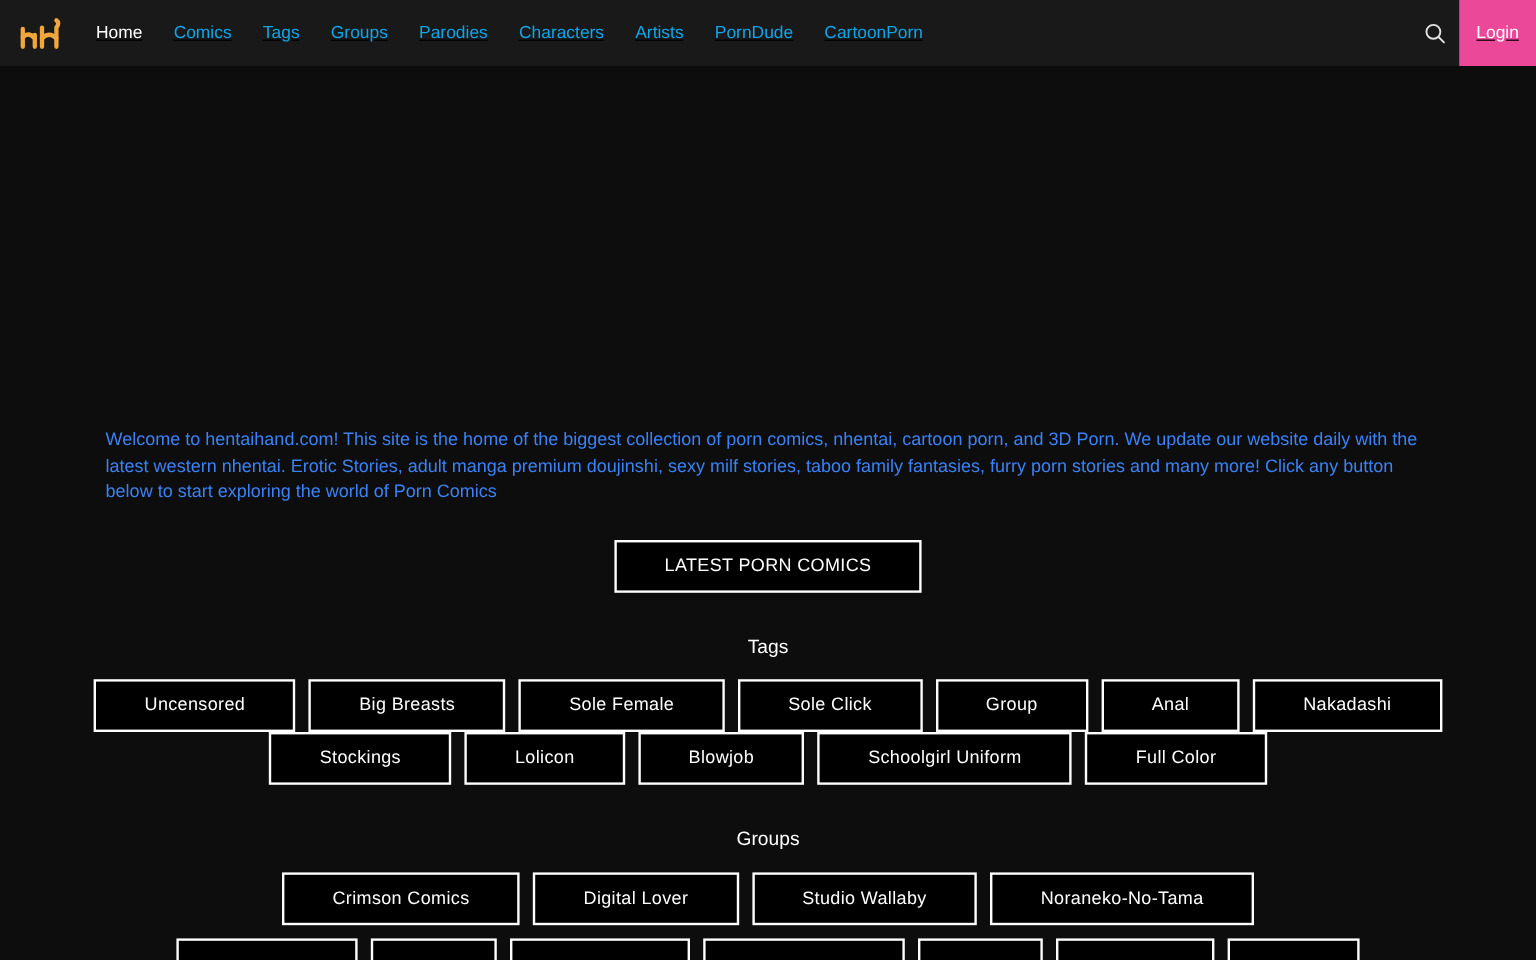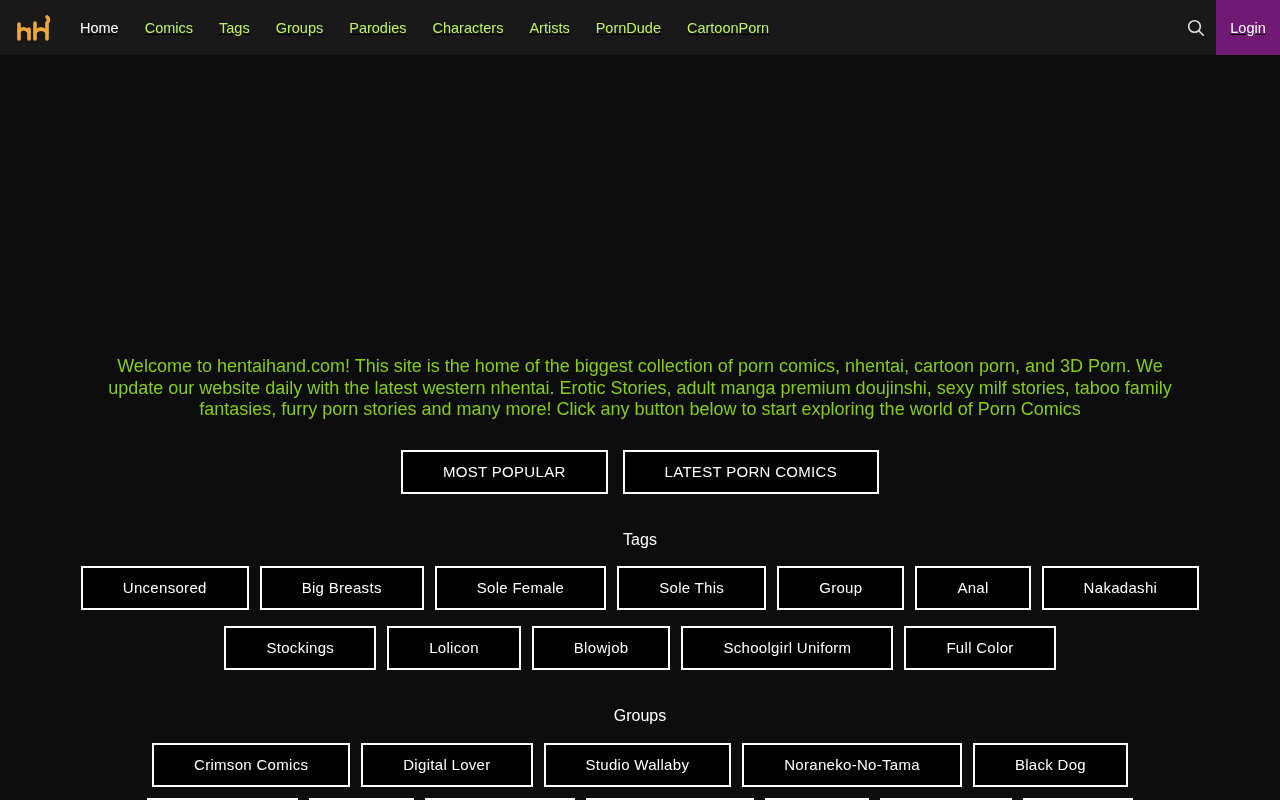--- a/index.html
+++ b/index.html
@@ -23,48 +23,47 @@
     display: flex; align-items: center; justify-content: center;
     cursor: pointer;
   }
   .nav-links {
     display: flex; align-items: center;
     gap: 26px;
     margin-left: 14px;
   }
   .nav-link {
     font-size: 14.5px;
-    color: #bef264;
+    color: #0ea5e9;
     cursor: pointer;
     white-space: nowrap;
   }
   .nav-link.active { color: #ffffff; }
   .nav-spacer { flex: 1; }
   .search-btn {
     width: 40px; height: 55px;
     display: flex; align-items: center; justify-content: center;
     cursor: pointer;
   }
   .auth-btn {
     height: 55px;
     display: flex; align-items: center; justify-content: center;
     font-size: 14.5px;
     color: #ffffff;
     cursor: pointer;
   }
-  .login-btn { background: #701a75; width: 64px; }
+  .login-btn { background: #ec4899; width: 64px; }
   .register-btn { background: #ed2b5b; width: 81px; }
 
   
   .intro {
     margin: 301px auto 0;
     max-width: 1104px;
-    text-align: center;
-    color: #84cc16;
-    font-size: 18px;
+    color: #3b82f6;
+    font-size: 15px;
     line-height: 21.5px;
   }
 
   
   .cta-row {
     margin-top: 29px;
     display: flex;
     justify-content: center;
     gap: 15px;
   }
@@ -86,21 +85,21 @@
     margin-top: 37px;
     text-align: center;
     color: #ffffff;
     font-size: 16px;
     font-weight: 400;
   }
   .btn-row {
     display: flex;
     justify-content: center;
     gap: 11px;
-    margin-top: 16px;
+    margin-top: 0;
   }
   .btn-row.first { margin-top: 17px; }
   .btn-row.groups-first { margin-top: 18px; text-align: right; }
 
   
   .btn-row.partial { margin-top: 11px; }
   .partial-btn { padding: 0; }
   .btn-row.partial .partial-btn:nth-child(1) { width: 151px; }
   .btn-row.partial .partial-btn:nth-child(2) { width: 105px; }
   .btn-row.partial .partial-btn:nth-child(3) { width: 150px; }
@@ -146,52 +145,50 @@
       <line x1="11.8" y1="11.8" x2="16.3" y2="16.3" stroke="#e0e0e0" stroke-width="1.6" stroke-linecap="round"></line>
     </svg>
   </div>
 
   <div class="auth-btn login-btn">Login</div>
 </div>
 
 <p class="intro">Welcome to hentaihand.com! This site is the home of the biggest collection of porn comics, nhentai, cartoon porn, and 3D Porn. We update our website daily with the latest western nhentai. Erotic Stories, adult manga premium doujinshi, sexy milf stories, taboo family fantasies, furry porn stories and many more! Click any button below to start exploring the world of Porn Comics</p>
 
 <div class="cta-row">
-  <div class="btn">MOST POPULAR</div>
   <div class="btn">LATEST PORN COMICS</div>
 </div>
 
 <h2 class="section-heading">Tags</h2>
 
 <div class="btn-row first">
   <div class="btn">Uncensored</div>
   <div class="btn">Big Breasts</div>
   <div class="btn">Sole Female</div>
-  <div class="btn">Sole This</div>
+  <div class="btn">Sole Click</div>
   <div class="btn">Group</div>
   <div class="btn">Anal</div>
   <div class="btn">Nakadashi</div>
 </div>
 
 <div class="btn-row">
   <div class="btn">Stockings</div>
   <div class="btn">Lolicon</div>
   <div class="btn">Blowjob</div>
   <div class="btn">Schoolgirl Uniform</div>
   <div class="btn">Full Color</div>
 </div>
 
 <h2 class="section-heading">Groups</h2>
 
 <div class="btn-row groups-first">
   <div class="btn">Crimson Comics</div>
   <div class="btn">Digital Lover</div>
   <div class="btn">Studio Wallaby</div>
   <div class="btn">Noraneko-No-Tama</div>
-  <div class="btn">Black Dog</div>
 </div>
 
 <div class="btn-row partial">
   <div class="btn partial-btn"></div>
   <div class="btn partial-btn"></div>
   <div class="btn partial-btn"></div>
   <div class="btn partial-btn"></div>
   <div class="btn partial-btn"></div>
   <div class="btn partial-btn"></div>
   <div class="btn partial-btn"></div>

